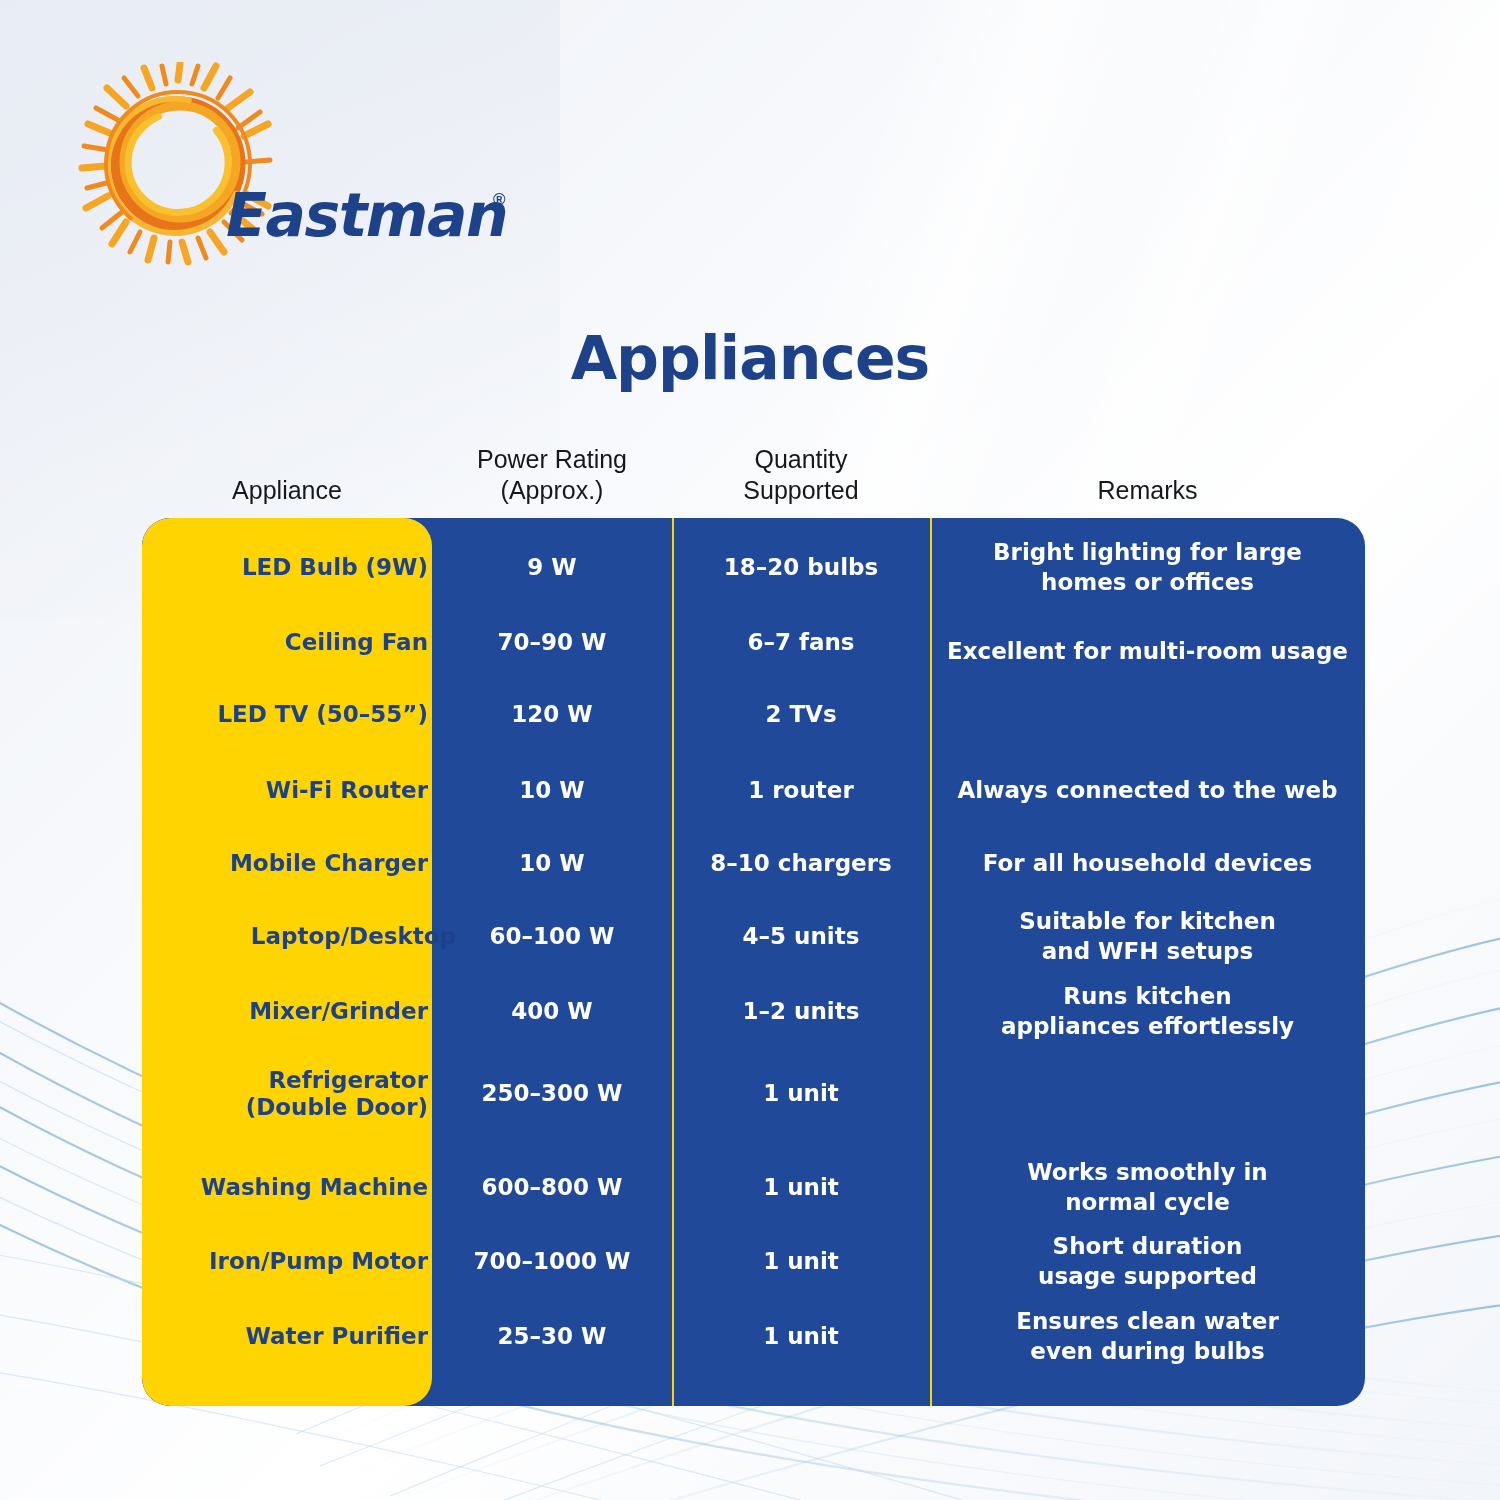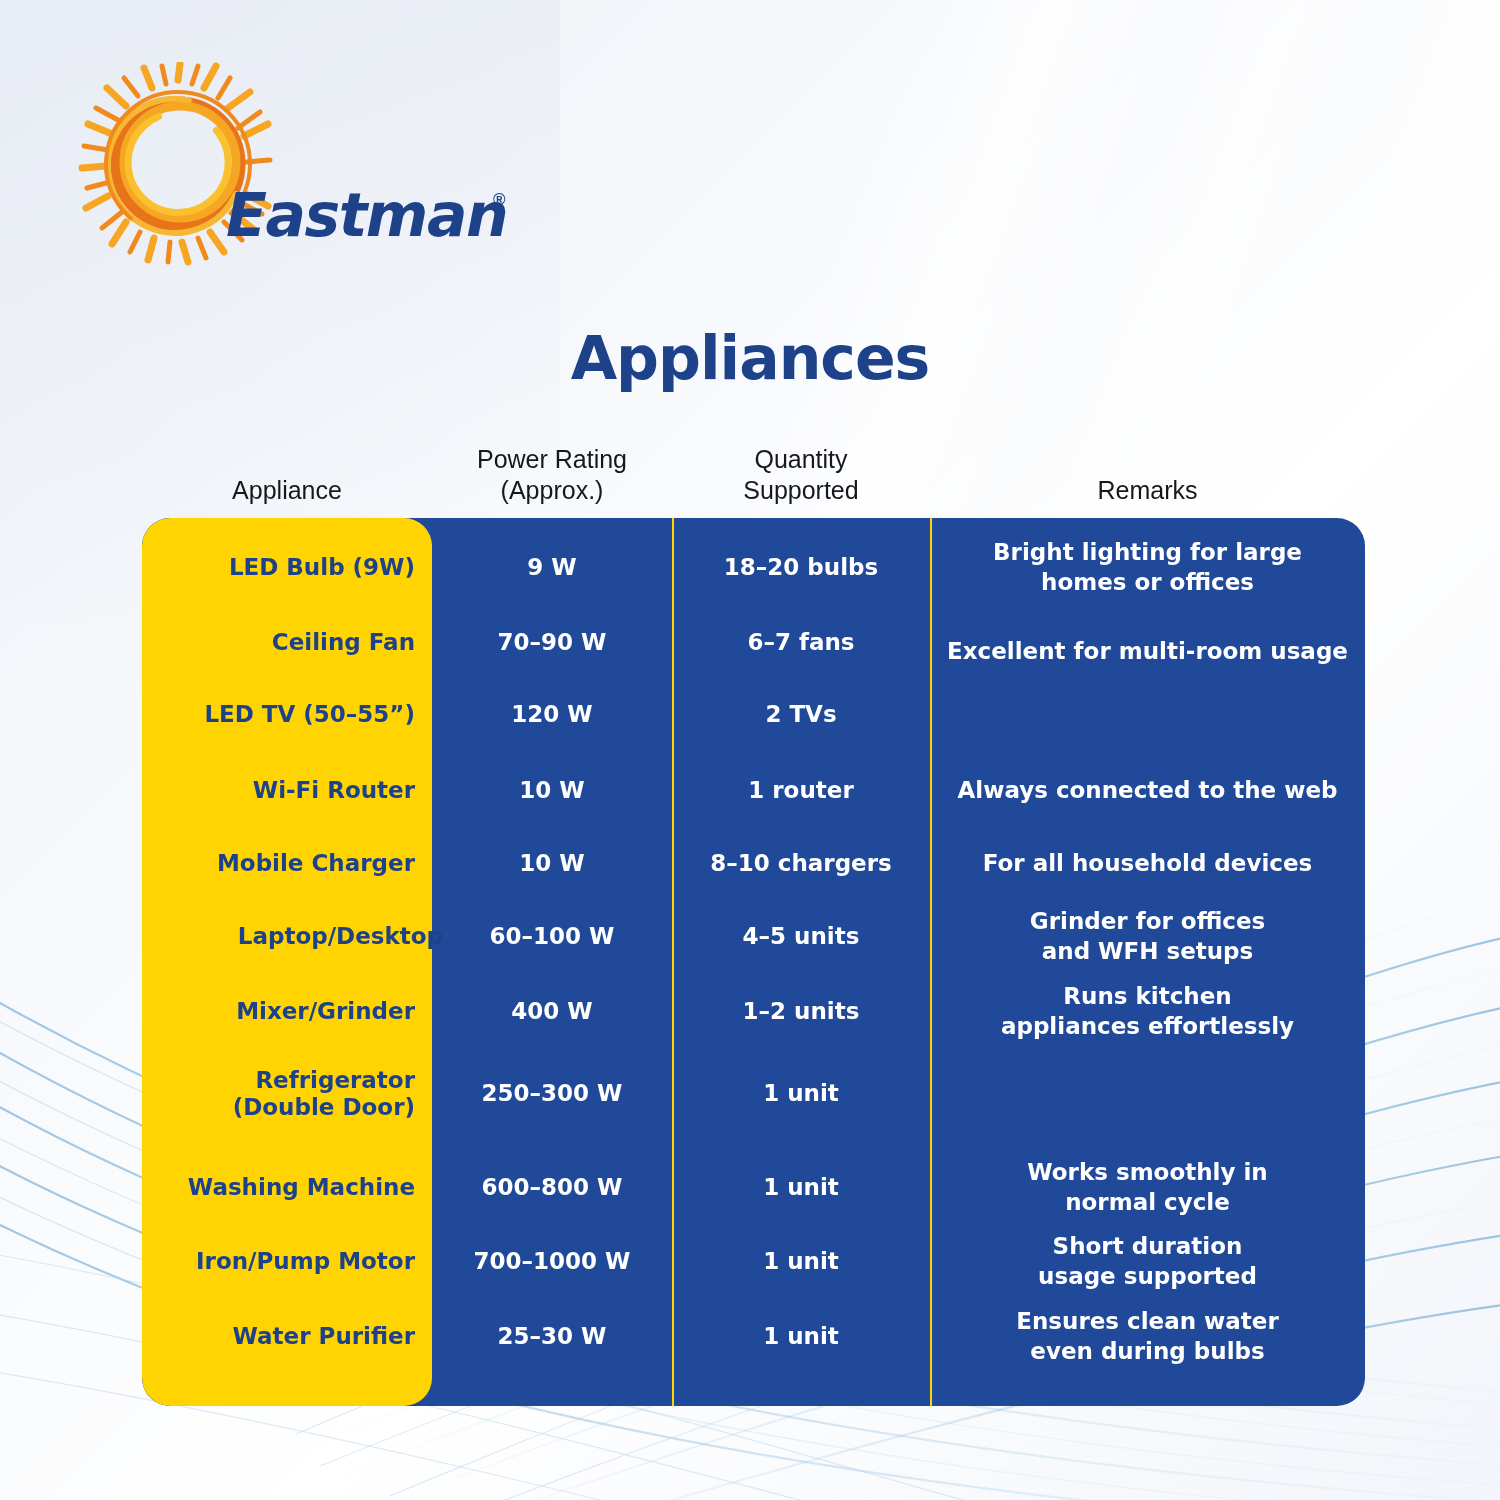--- a/index.html
+++ b/index.html
@@ -120,21 +120,21 @@
     left: 0; width: 100%;
     display: flex;
     align-items: center;
   }
   .cell {
     font-family: "DejaVu Sans", sans-serif;
     font-weight: 700;
     line-height: 1.18;
   }
   .cell-appliance {
-    position: absolute; left: 3px; width: 290px;
+    position: absolute; left: 16px; width: 290px;
     padding-right: 20px;
     text-align: right;
     color: #1d4289;
     font-size: 23px;
   }
   .cell-power {
     position: absolute; left: 290px; width: 240px;
     text-align: center;
     color: #ffffff;
     font-size: 23px;
@@ -364,21 +364,21 @@
           <div class="cell cell-appliance" style="top: 50%; transform: translateY(-50%); margin-left: 28px;">
             <div>Laptop/Desktop</div>
           </div>
           <div class="cell cell-power" style="top: 50%; transform: translateY(-50%);">
             <div>60–100 W</div>
           </div>
           <div class="cell cell-qty" style="top: 50%; transform: translateY(-50%);">
             <div>4–5 units</div>
           </div>
           <div class="cell cell-remarks" style="top: 50%; transform: translateY(-50%);">
-            <div>Grinder for offices</div>
+            <div>Suitable for kitchen</div>
             <div>and WFH setups</div>
           </div>
         </div>
         <div class="row" style="top: 454px; height: 80px;">
           <div class="cell cell-appliance" style="top: 50%; transform: translateY(-50%);">
             <div>Mixer/Grinder</div>
           </div>
           <div class="cell cell-power" style="top: 50%; transform: translateY(-50%);">
             <div>400 W</div>
           </div>

